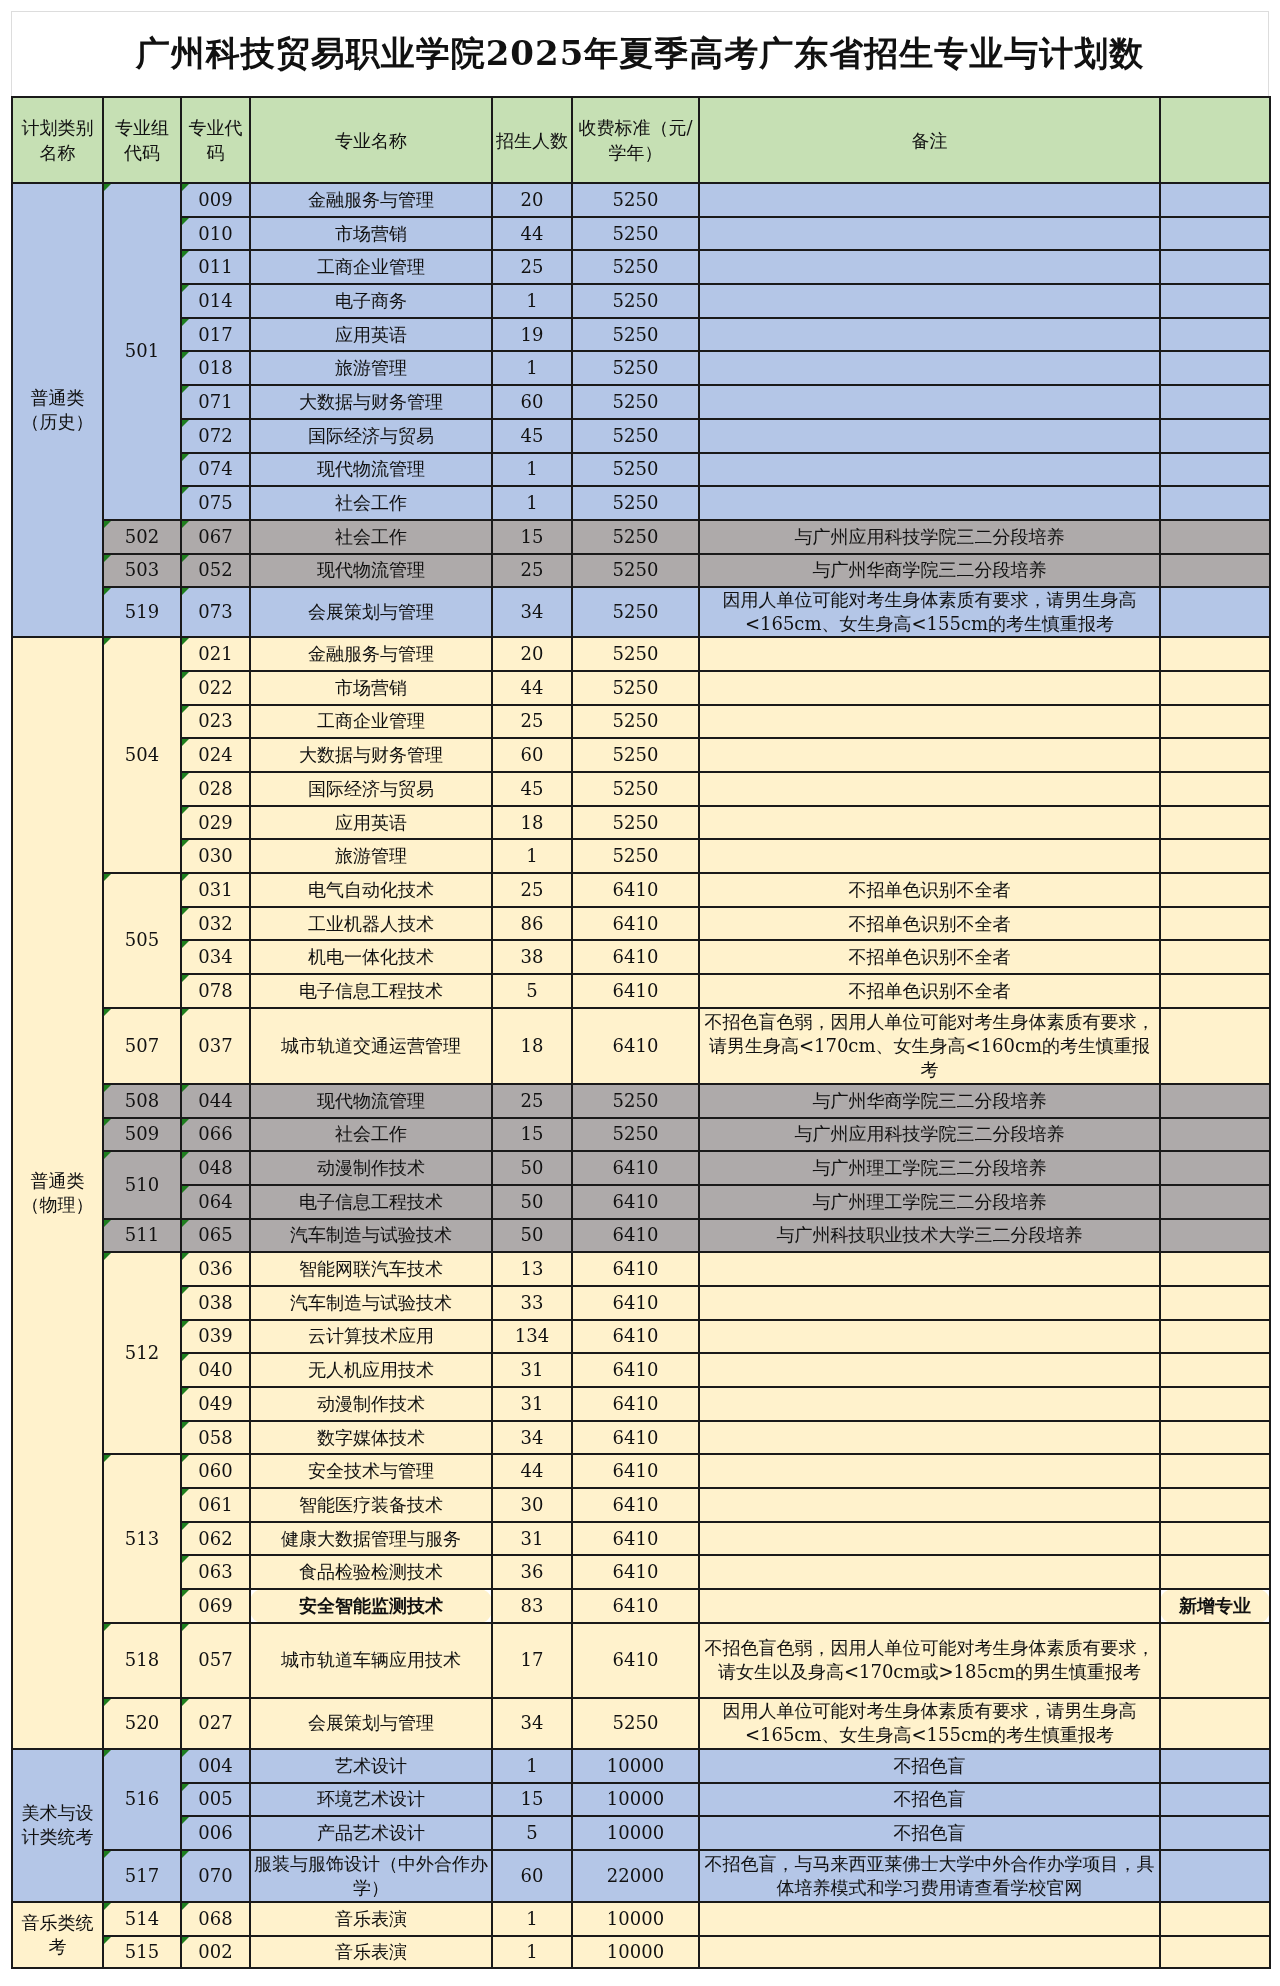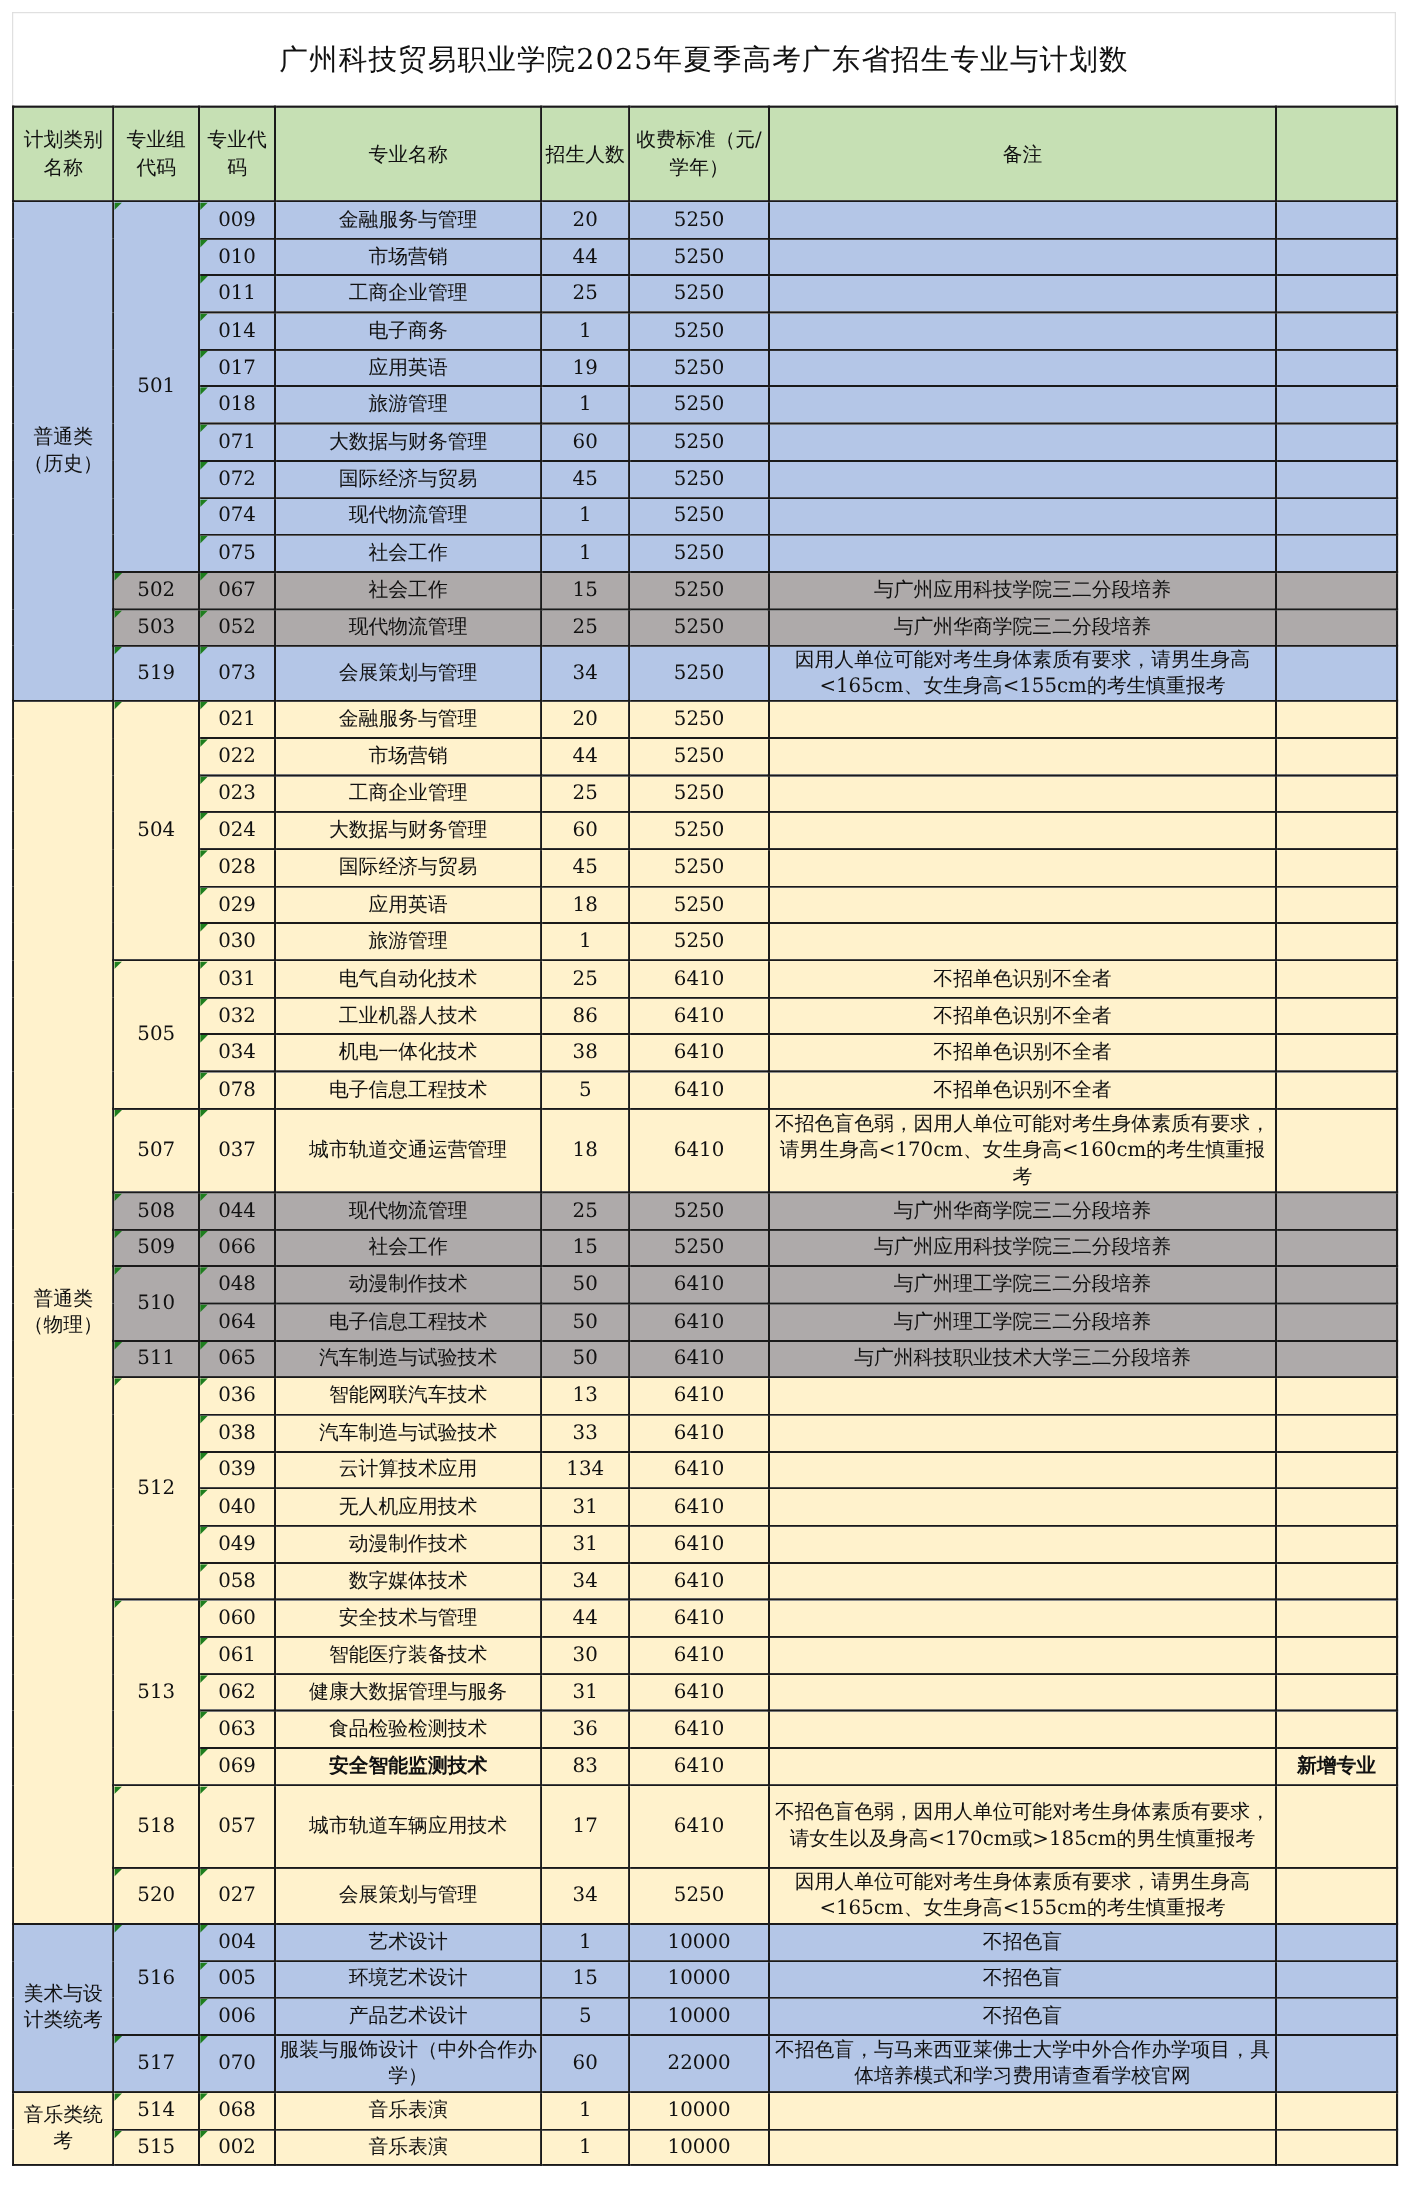--- a/index.html
+++ b/index.html
@@ -1,27 +1,27 @@
 <!DOCTYPE html>
 <html><head>
 <meta charset="utf-8">
 <style>
   html,body{margin:0;padding:0;background:#fff;}
   body{width:1280px;height:1986px;position:relative;font-family:"DejaVu Serif","Liberation Serif",serif;color:#111;}
   .sheet{position:absolute;left:11px;top:11px;width:1258px;}
   .title-box{height:84px;border:1px solid #ddd;border-bottom:none;display:flex;align-items:center;justify-content:center;background:#fff;}
-  .title{font-size:26px;font-weight:normal;letter-spacing:1px;font-family:"DejaVu Serif","Liberation Serif",serif;}
+  .title{font-size:34px;font-weight:bold;letter-spacing:1px;font-family:"DejaVu Serif","Liberation Serif",serif;}
   table{border-collapse:collapse;table-layout:fixed;width:1258px;}
   td,th{border:2px solid #1a1a1a;text-align:center;vertical-align:middle;padding:0 3px;font-size:18px;line-height:24px;font-weight:normal;overflow:hidden;position:relative;}
   th{background:#c6e0b4;font-size:18px;line-height:25px;}
   .blue{background:#b4c6e7;}
   .gray{background:#aeaaaa;}
   .yel{background:#fff2cc;}
   .note{font-size:18px;line-height:24px;}
-  .bold{font-weight:bold;}
+  .bold{font-weight:bold;border-radius:13px;}
   .tri::before{content:"";position:absolute;left:0;top:0;border-top:7px solid #1e7e1e;border-right:7px solid transparent;}
 </style>
 </head>
 <body>
 
 <div class="sheet">
   <div class="title-box">
     <div class="title">广州科技贸易职业学院2025年夏季高考广东省招生专业与计划数</div>
   </div>
   <table>

